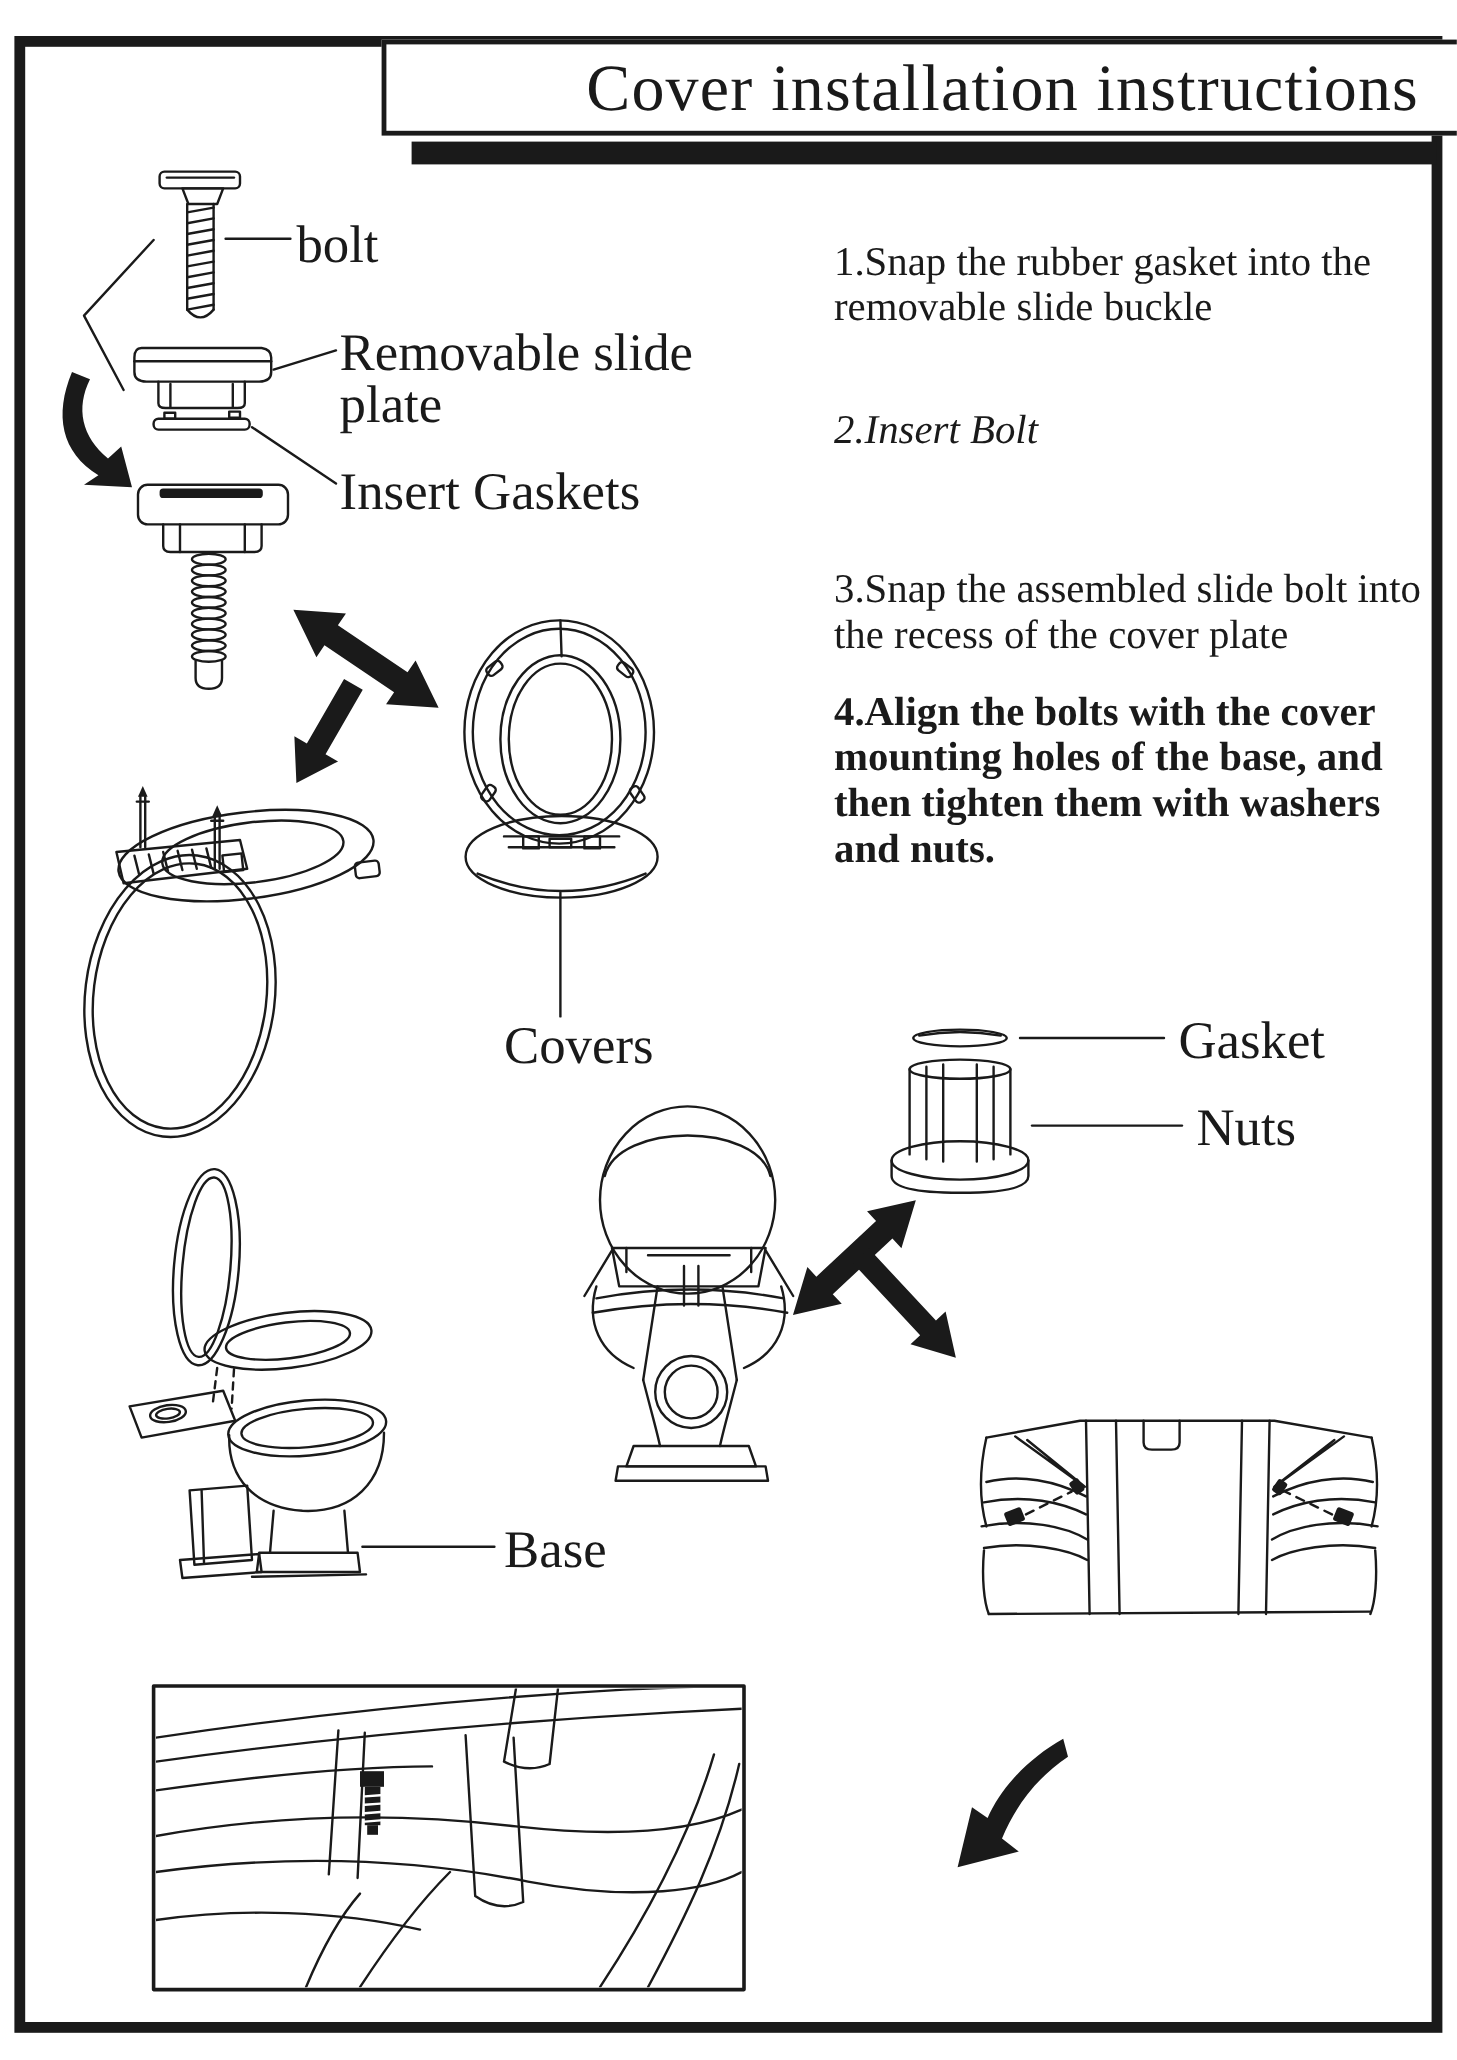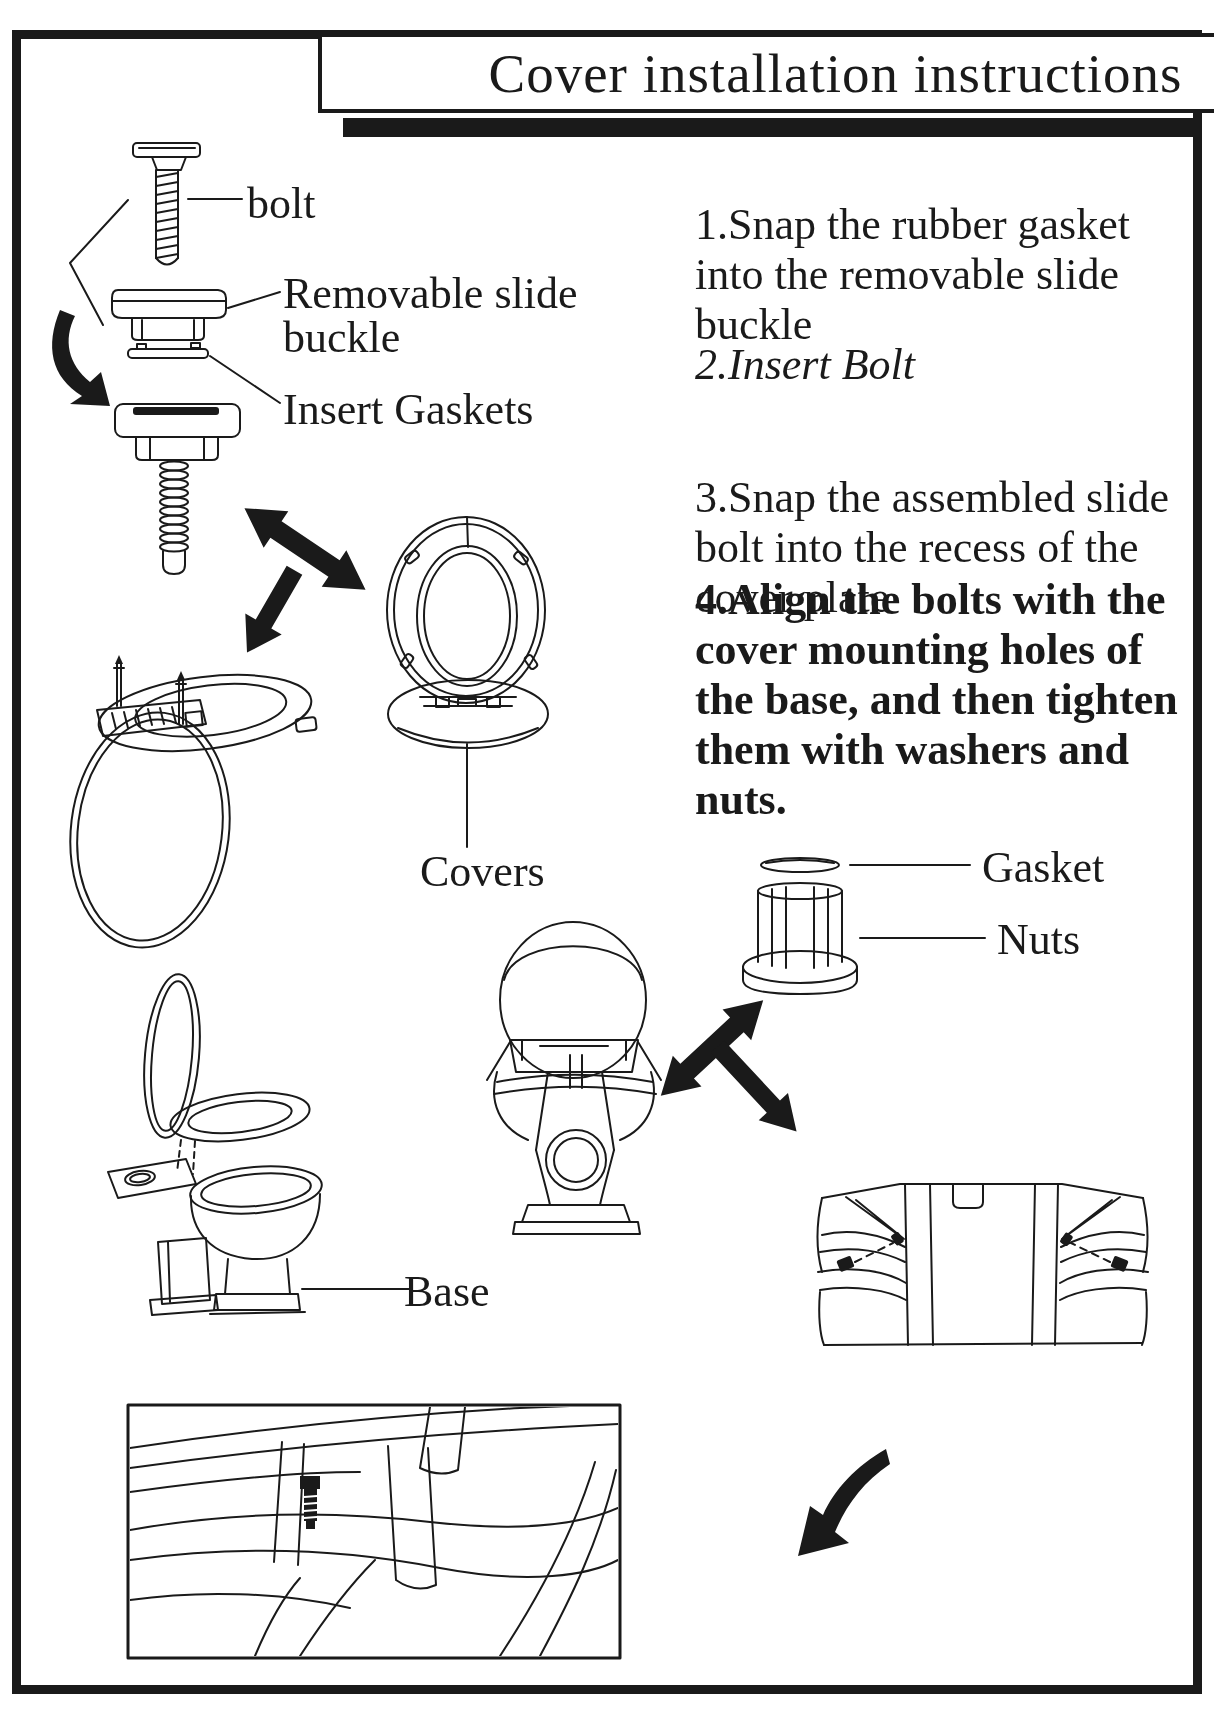--- a/index.html
+++ b/index.html
@@ -1,21 +1,21 @@
 <!DOCTYPE html>
 <html><head>
 <meta charset="utf-8">
 <style>
   html,body{margin:0;padding:0;background:#fff;}
   body{width:1214px;height:1717px;position:relative;font-family:"Liberation Serif",serif;color:#1a1a1a;overflow:hidden;}
   .frame{position:absolute;left:12px;top:30px;width:1190px;height:1664px;border:9px solid #1a1a1a;box-sizing:border-box;}
   .titlebox{position:absolute;left:318px;top:33px;width:968px;height:80px;background:#fff;border:4px solid #1a1a1a;box-sizing:border-box;display:flex;align-items:center;justify-content:center;padding-left:67px;}
   .titlebox h1{margin:0;font-size:55px;font-weight:normal;letter-spacing:1px;white-space:nowrap;}
   .titlebar{position:absolute;left:343px;top:118px;width:854px;height:19px;background:#1a1a1a;}
-  .instr{position:absolute;left:695px;width:495px;font-size:44px;line-height:50px;}
+  .instr{position:absolute;left:695px;width:495px;font-size:34px;line-height:38px;}
   .label{position:absolute;font-size:44px;line-height:44px;white-space:pre-line;}
   svg{position:absolute;left:0;top:0;}
   svg *{vector-effect:none;}
 </style>
 </head>
 <body>
 
 <div class="frame"></div>
 
 <div class="titlebox">
@@ -23,26 +23,26 @@
 </div>
 <div class="titlebar"></div>
 
 <div class="instr" style="top:200px;">1.Snap the rubber gasket into the removable slide buckle</div>
 <div class="instr" style="top:340px;font-style:italic;">2.Insert Bolt</div>
 <div class="instr" style="top:430px;margin-top:43px;">3.Snap the assembled slide bolt into the recess of the cover plate</div>
 <div class="instr" style="top:575px;font-weight:bold;">4.Align the bolts with the cover mounting holes of the base, and then tighten them with washers and nuts.</div>
 
 <div class="label" style="left:247px;top:182px;">bolt</div>
 <div class="label" style="left:283px;top:272px;">Removable slide
-buckle</div>
+plate</div>
 <div class="label" style="left:283px;top:388px;">Insert Gaskets</div>
 <div class="label" style="left:420px;top:850px;">Covers</div>
 <div class="label" style="left:982px;top:846px;">Gasket</div>
 <div class="label" style="left:997px;top:918px;">Nuts</div>
-<div class="label" style="left:404px;top:1270px;">Base</div>
+<div class="label" style="left:420px;top:1270px;">Base</div>
 
 <svg width="1214" height="1717" viewBox="0 0 1214 1717" fill="none" stroke="#1a1a1a" stroke-width="2" stroke-linecap="round" stroke-linejoin="round">
 
   <g>
     <rect x="133" y="143" width="67" height="14" rx="4"></rect>
     <line x1="139" y1="148" x2="195" y2="148"></line>
     <path d="M152,157 L186,157 L181,170 L157,170 Z"></path>
     <path d="M156,170 L156,258 M178,170 L178,258"></path>
     <path d="M156,177 L178,173 M156,186 L178,182 M156,195 L178,191 M156,204 L178,200 M156,213 L178,209 M156,222 L178,218 M156,231 L178,227 M156,240 L178,236 M156,249 L178,245 M156,258 L178,254"></path>
     <path d="M156,258 Q167,271 178,258"></path>

